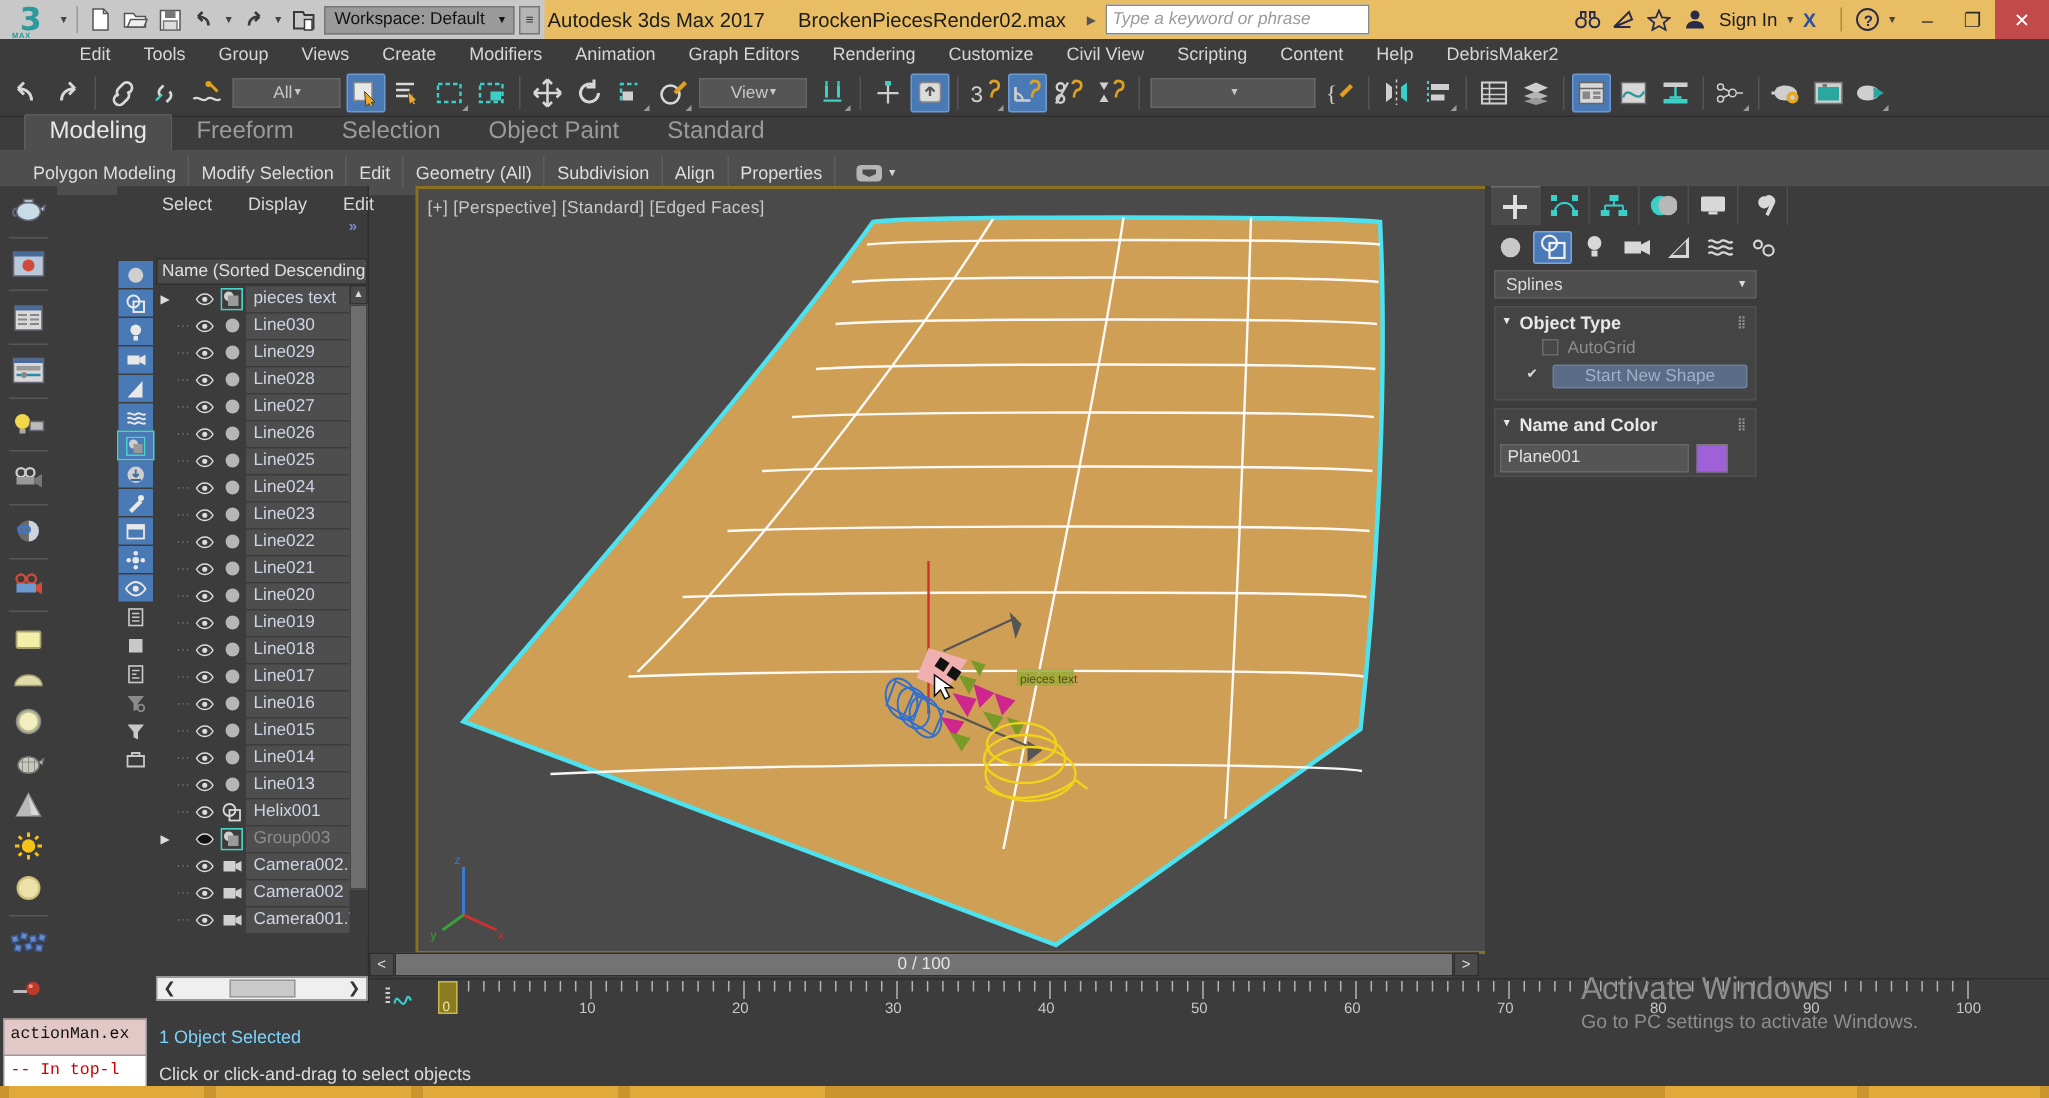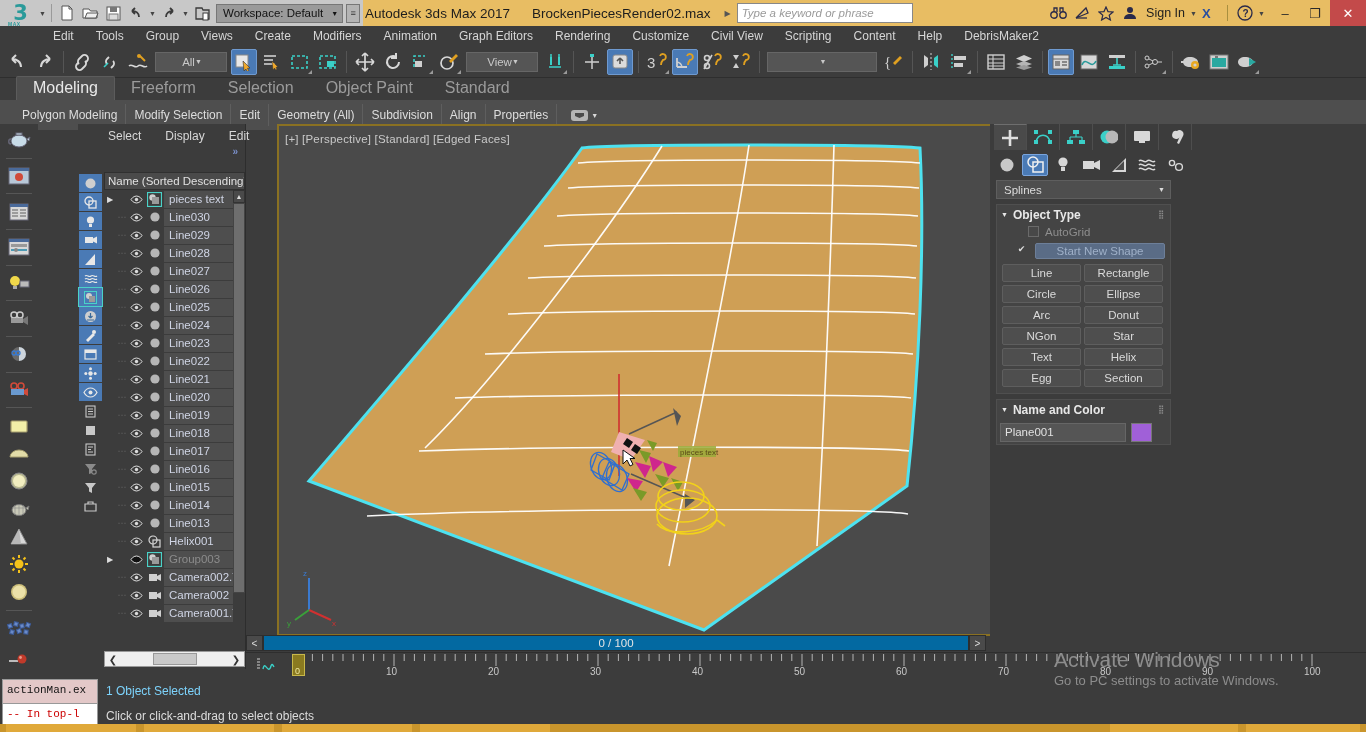--- a/index.html
+++ b/index.html
@@ -180,21 +180,21 @@
   .namerow { display:flex; align-items:center; gap:5px; padding:4px 3px 2px 3px; }
   .namefld { width:126px; height:19px; background:#555; border:1px solid #666;
              font-size:11.5px; color:#e0e0e0; line-height:17px; padding-left:4px; }
   .colorsw { width:21px; height:19px; border:1px solid #777; }
 
   
   .timerow { position:absolute; left:246px; top:634px; width:740px; height:18px;
              display:flex; align-items:center; }
   .tsarrow { width:17px; height:16px; background:#4a4a4a; border:1px solid #2e2e2e;
              display:flex; align-items:center; justify-content:center; font-size:10px; color:#ddd; }
-  .tsfield { flex:1; height:16px; background:#0369a1; border:1px solid #2e2e2e;
+  .tsfield { flex:1; height:16px; background:#737373; border:1px solid #2e2e2e;
              display:flex; align-items:center; justify-content:center;
              font-size:11.5px; color:#e4e4e4; }
   .trackbar { position:absolute; left:246px; top:652px; width:1120px; height:24px;
               background:#3c3c3c; border-top:1px solid #2e2e2e; }
   .tb-curve { position:absolute; left:10px; top:4px; width:24px; height:16px; }
   .tb-ticks { position:absolute; left:46px; top:0; right:0; height:24px; }
   .tb-playhead { position:absolute; left:46px; top:1px; width:13px; height:22px;
                  background:#8a7a20; border:1px solid #c8b84a; }
   .tb-playhead span { position:absolute; left:2px; bottom:-1px; font-size:9px; color:#f0e8a0; }
 
@@ -1471,34 +1471,20 @@
       </div>
       <div class="ro-body">
         <div class="chkrow indent">
           <span class="chkbox"></span>
           <span>AutoGrid</span>
         </div>
         <div class="chkrow" style="padding-left:14px;gap:8px">
           <span class="chkbox bare">✔</span>
           <span class="startnew">Start New Shape</span>
         </div>
-        <div class="btngrid" id="objbtns">
-            <div class="objbtn">Line</div>
-            <div class="objbtn">Rectangle</div>
-            <div class="objbtn">Circle</div>
-            <div class="objbtn">Ellipse</div>
-            <div class="objbtn">Arc</div>
-            <div class="objbtn">Donut</div>
-            <div class="objbtn">NGon</div>
-            <div class="objbtn">Star</div>
-            <div class="objbtn">Text</div>
-            <div class="objbtn">Helix</div>
-            <div class="objbtn">Egg</div>
-            <div class="objbtn">Section</div>
-          </div>
       </div>
     </div>
 
     <div class="rollout">
       <div class="ro-head">
         <span class="tri">▼</span>
         <span>Name and Color</span>
         <span class="ro-grip">⣿</span>
       </div>
       <div class="namerow">

